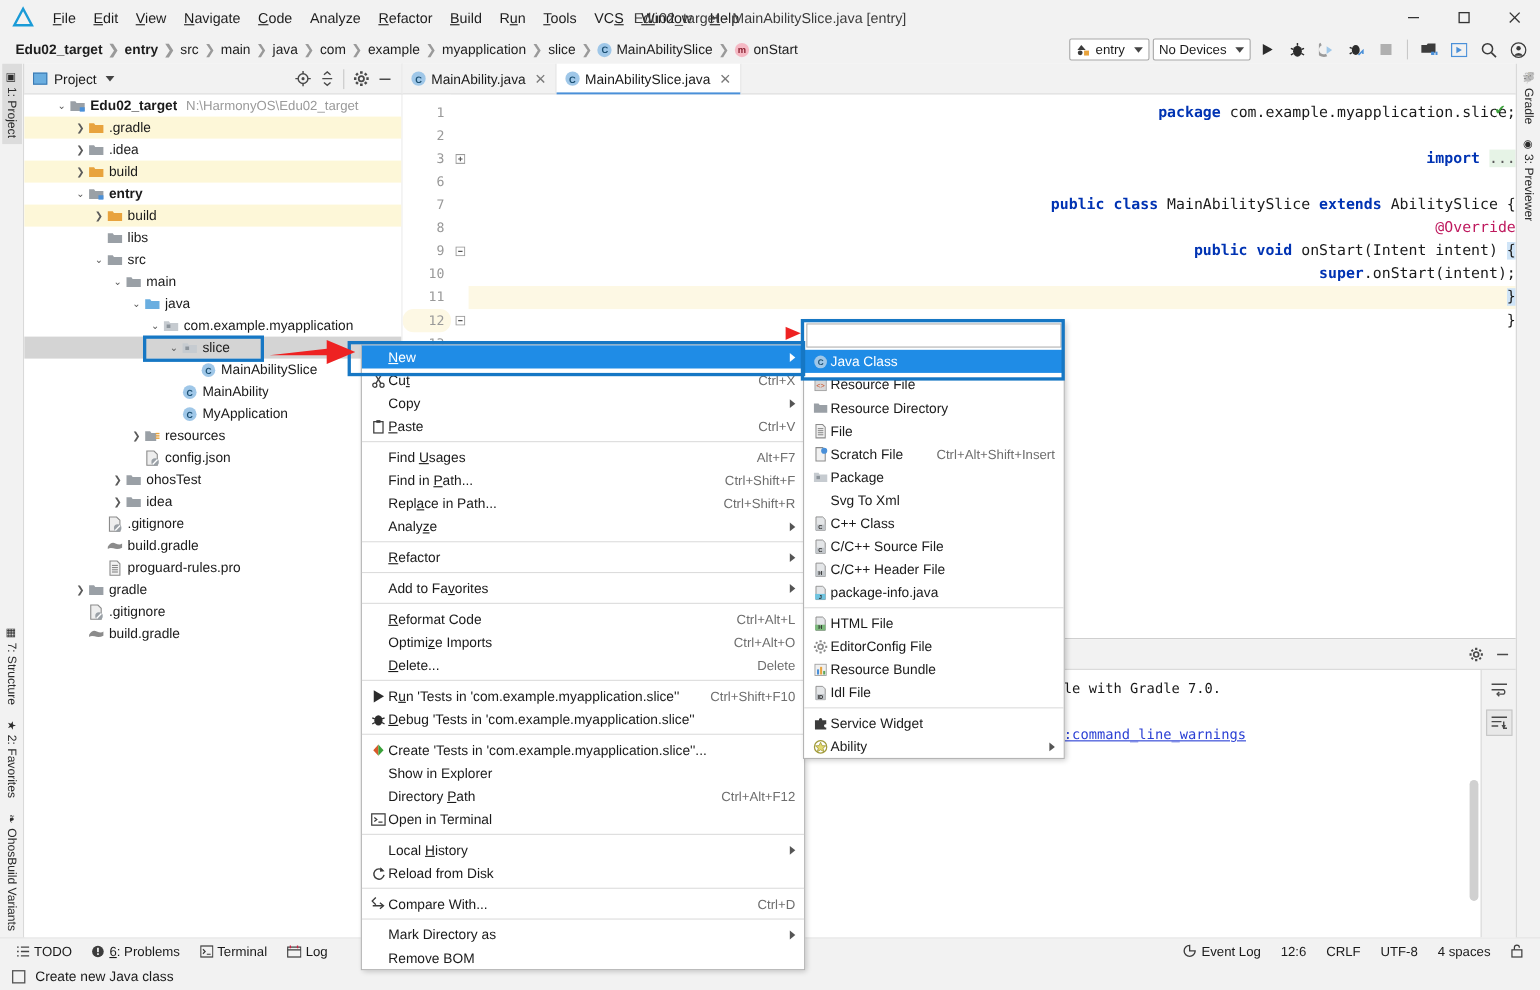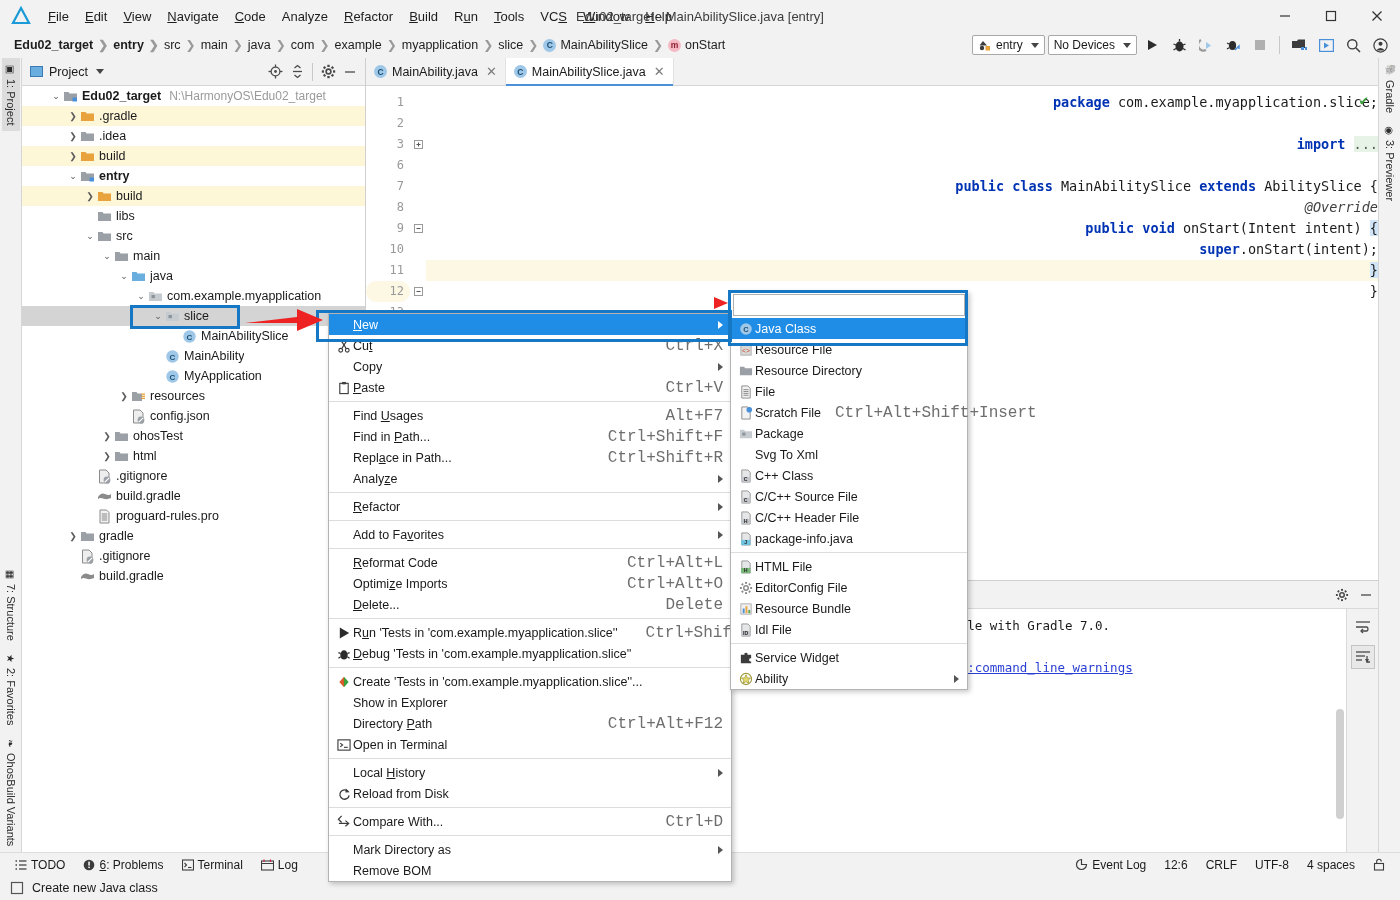--- a/index.html
+++ b/index.html
@@ -98,21 +98,21 @@
             background:#fff; user-select:none; }
   .gutter .gl { height:21px; line-height:21px; padding-right:6px; position:relative; }
   .gutter .gl.cur { background:#fdf8e4;border-radius:10px; }
   .foldcol { width:16px; flex:0 0 16px; padding-top:6px; }
   .foldcol .fl { height:21px; display:flex; align-items:center; justify-content:center; }
   .codelines { flex:1; padding-top:6px; font-size:13.5px; position:relative; }
   .cl { height:21px; line-height:21px; white-space:pre; padding-left:4px;text-align:right; }
   .cl.cur { background:#fdf8e4; }
   .kw { color:#0033b3; font-weight:bold; }
   .fld { color:#871094; font-style:italic; }
-  .ann { color:#404040;font-style:italic; }
+  .ann { color:#be185d; }
   .hl { background:#cfe4f7; }
   .greenfold { background:#e6f3e6; color:#5a5a5a; }
   .editcheck { position:absolute; right:10px; top:6px; color:#3aa13a; font-size:14px; }
 
   
   .bottom { height:272px; flex:0 0 272px; display:flex; flex-direction:column;
             background:#fff; border-top:1px solid #cfcfcf; }
   .buildhead { height:28px; flex:0 0 28px; background:#f2f2f2; display:flex; align-items:center;
                padding-left:10px; border-bottom:1px solid #d9d9d9; font-size:12.5px; gap:0; }
   .bh-label { color:#1a1a1a; margin-right:14px; }
@@ -148,21 +148,21 @@
              padding:0 10px; font-size:12.5px; gap:8px; }
 
   
   .ctxmenu { position:absolute; background:#fff; border:1px solid #b4b4b4;
              box-shadow:2px 2px 5px rgba(0,0,0,.22); font-size:12.5px; z-index:50; }
   .cmi { height:21px; display:flex; align-items:center; padding:0 8px 0 6px; white-space:nowrap; }
   .cmi.sel { background:#1f8ce6; color:#fff; }
   .cmi .cic { width:18px; flex:0 0 18px; display:flex; align-items:center; justify-content:center; }
   .cmi .ctxt { flex:1; }
   .cmi .ctxt u { text-decoration:underline; }
-  .cmi .acc { color:#6e6e6e; margin-left:28px; font-size:16px;font-family:Liberation Mono, monospace; }
+  .cmi .acc { color:#6e6e6e; margin-left:28px; font-size:12px; }
   .cmi .sub { margin-left:14px; border-left:5px solid #555; border-top:4px solid transparent;
               border-bottom:4px solid transparent; }
   .cmi.sel .sub { border-left-color:#fff; }
   .cmsep { height:1px; background:#dcdcdc; margin:3px 0; }
 
   
   .submenu { position:absolute; background:#fff; border:1px solid #b4b4b4;
              box-shadow:2px 2px 5px rgba(0,0,0,.22); font-size:12.5px; z-index:60; }
   .searchbox { height:22px; border:1px solid #b0b0b0; margin:2px; background:#fff; }
 
@@ -590,21 +590,21 @@
             </span>
             <span class="lbl">ohosTest</span>
           </div>
           <div class="trow" style="padding-left: 79px;">
             <span class="arr">❯</span>
             <span class="ic">
               <svg width="15" height="15" viewBox="0 0 15 15">
                 <path d="M1,3 L5.5,3 L6.6,4.6 L14,4.6 L14,12 L1,12 Z" fill="#9aa0a6"></path>
               </svg>
             </span>
-            <span class="lbl">html</span>
+            <span class="lbl">idea</span>
           </div>
           <div class="trow" style="padding-left: 62px;">
             <span class="arr"></span>
             <span class="ic">
               <svg width="15" height="15" viewBox="0 0 15 15">
                 <path d="M2.5,1 L9,1 L12,4 L12,14 L2.5,14 Z" fill="#eee" stroke="#8b8b8b" stroke-width="1"></path>
                 <circle cx="10" cy="11" r="3.4" fill="#9aa0a6"></circle>
                 <line x1="7.8" y1="13.2" x2="12.2" y2="8.8" stroke="#fff" stroke-width="1.2"></line>
               </svg>
             </span>

